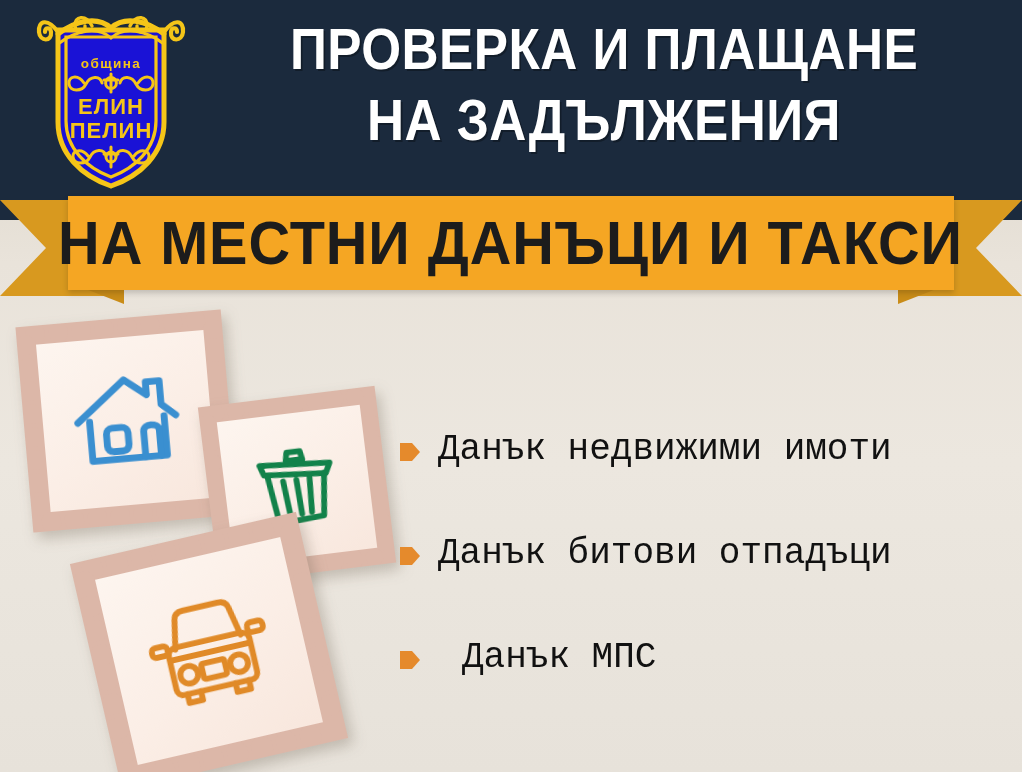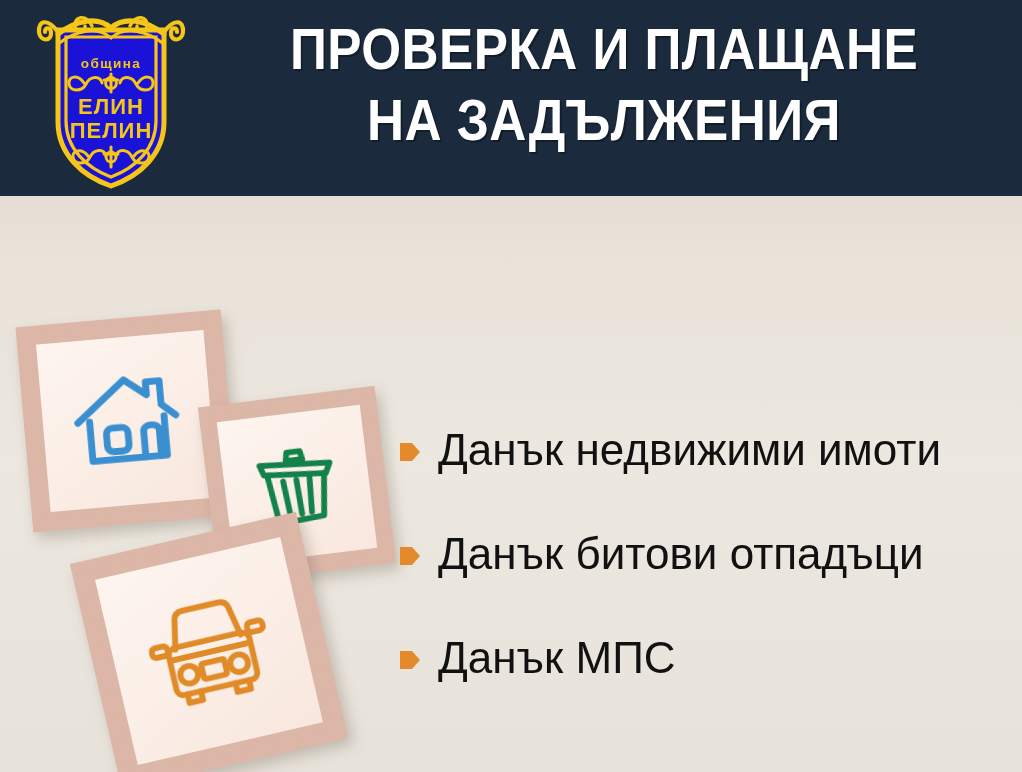--- a/index.html
+++ b/index.html
@@ -9,21 +9,21 @@
     font-family:"Liberation Sans", sans-serif;
     background:#e7e2da;
   }
   #poster{
     position:relative;width:1022px;height:772px;overflow:hidden;
     background:linear-gradient(180deg,#cfc9bd 0%,#ddd7cc 14%,#e9e3da 34%,#ece7df 60%,#e7e2da 100%);
   }
 
   
   .header{
-    position:absolute;left:0;top:0;width:1022px;height:196px;
+    position:absolute;left:0;top:0;width:1022px;height:220px;
     background:#1b2a3d;
     z-index:5;
   }
   .header-title{
     position:absolute;left:186px;top:14px;width:836px;
     text-align:center;
     color:#ffffff;
     font-family:"Liberation Sans", sans-serif;
     font-weight:700;
     font-size:57px;
@@ -94,29 +94,29 @@
   #stamp-trash .inner{left:17px;top:17px;width:144px;height:144px;}
   #stamp-car{left:93px;top:535px;width:232px;height:232px;transform:rotate(-13deg);z-index:4;}
   #stamp-car .inner{left:21px;top:21px;width:190px;height:190px;}
 
   
   .list{position:absolute;left:400px;top:424px;width:622px;z-index:8;}
   .list-item{
     display:flex;align-items:center;
     height:52px;margin-bottom:52px;
   }
-  .list-item:last-child{margin-bottom:15px;}
+  .list-item:last-child{margin-bottom:15px;gap:24px;}
   .bullet{
     flex:0 0 auto;width:20px;height:22px;margin-right:18px;margin-top:4px;
   }
   .bullet svg{display:block;}
   .list-label{
     color:#111111;
-    font-family:Liberation Sans, sans-serif;
-    font-size:44px;
+    font-family:Liberation Mono, monospace;
+    font-size:36px;
     line-height:46px;
     white-space:nowrap;
   }
 </style>
 </head>
 <body>
 
 <div id="poster">
 
   <div class="header">
@@ -154,20 +154,29 @@
 
       <g fill="none" stroke="#f5c518" stroke-width="3" stroke-linecap="round">
         <path d="M52 152 C46 144 36 146 37 153 C38 161 50 161 54 153 C58 145 68 144 70 152"></path>
         <path d="M98 152 C104 144 114 146 113 153 C112 161 100 161 96 153 C92 145 82 144 80 152"></path>
         <path d="M75 143 L75 163 M68 150 L82 150"></path>
         <circle cx="75" cy="153" r="5"></circle>
       </g>
     </svg>
   </div>
 
+  <div class="ribbon">
+    <div class="ribbon-tail left"></div>
+    <div class="ribbon-tail right"></div>
+    <div class="ribbon-fold left"></div>
+    <div class="ribbon-fold right"></div>
+    <div class="ribbon-main">
+      <span class="ribbon-text">НА МЕСТНИ ДАНЪЦИ И ТАКСИ</span>
+    </div>
+  </div>
 
   <div class="stamp" id="stamp-house">
     <svg class="scallop" viewBox="0 0 206 206" xmlns="http://www.w3.org/2000/svg" aria-hidden="true">
       <rect x="9" y="9" width="188" height="188" fill="#dcb7a8"></rect>
       <g fill="#dcb7a8">
         <circle cx="19" cy="9" r="10"></circle>
           <circle cx="42" cy="9" r="10"></circle>
           <circle cx="65" cy="9" r="10"></circle>
         <circle cx="88" cy="9" r="10"></circle>
           <circle cx="111" cy="9" r="10"></circle>

